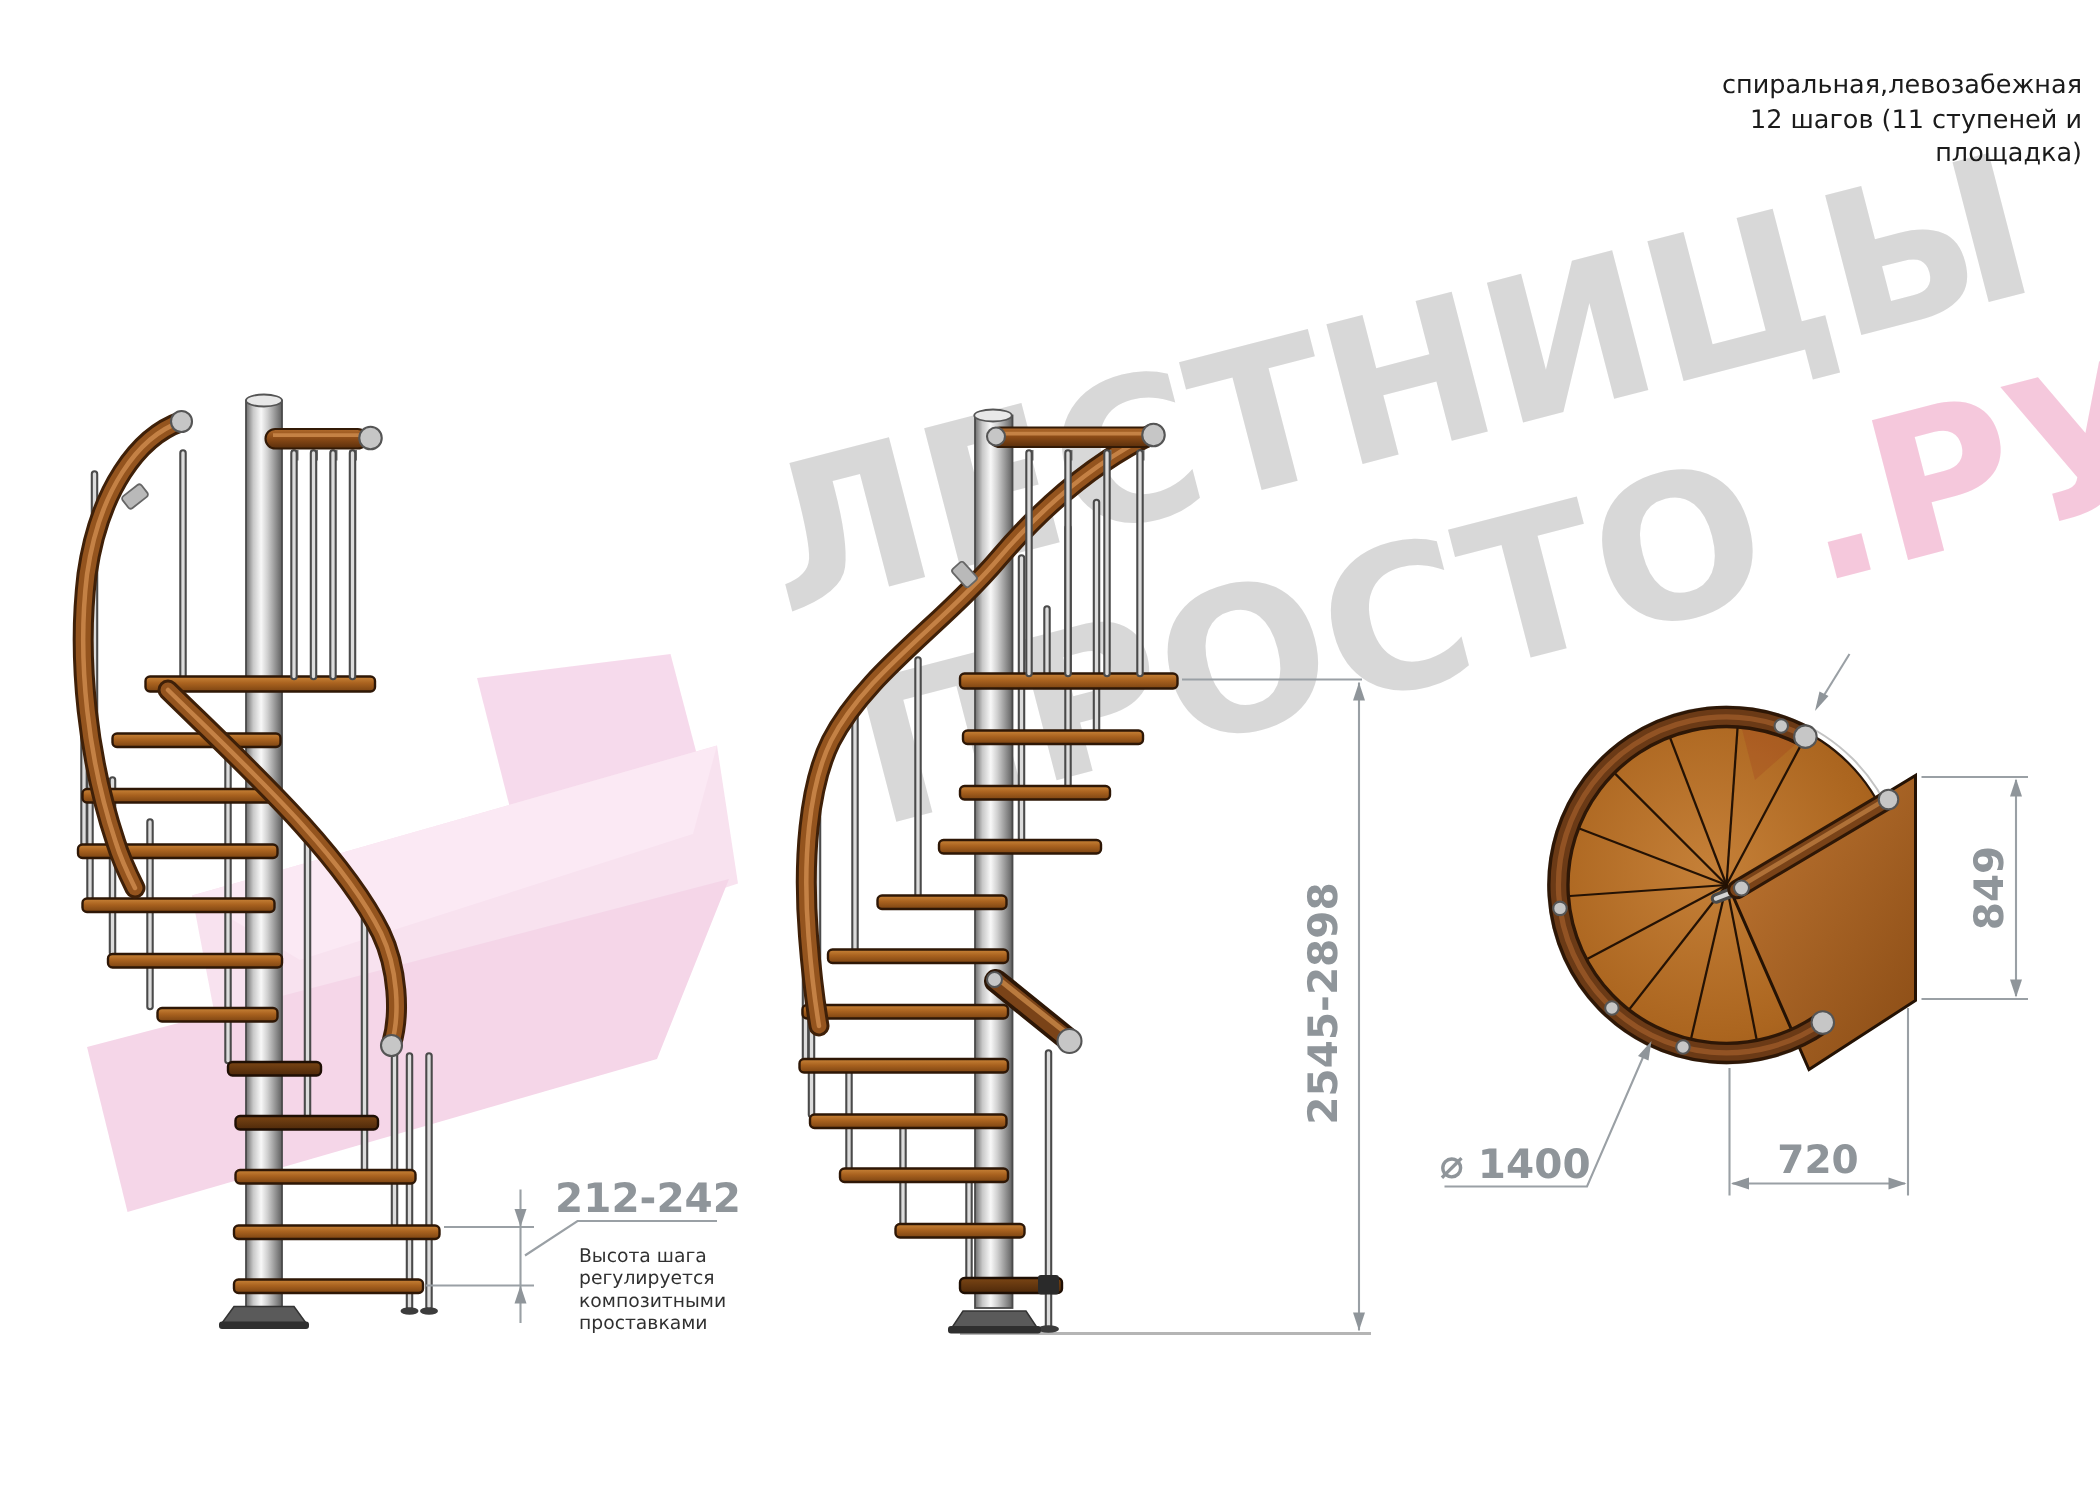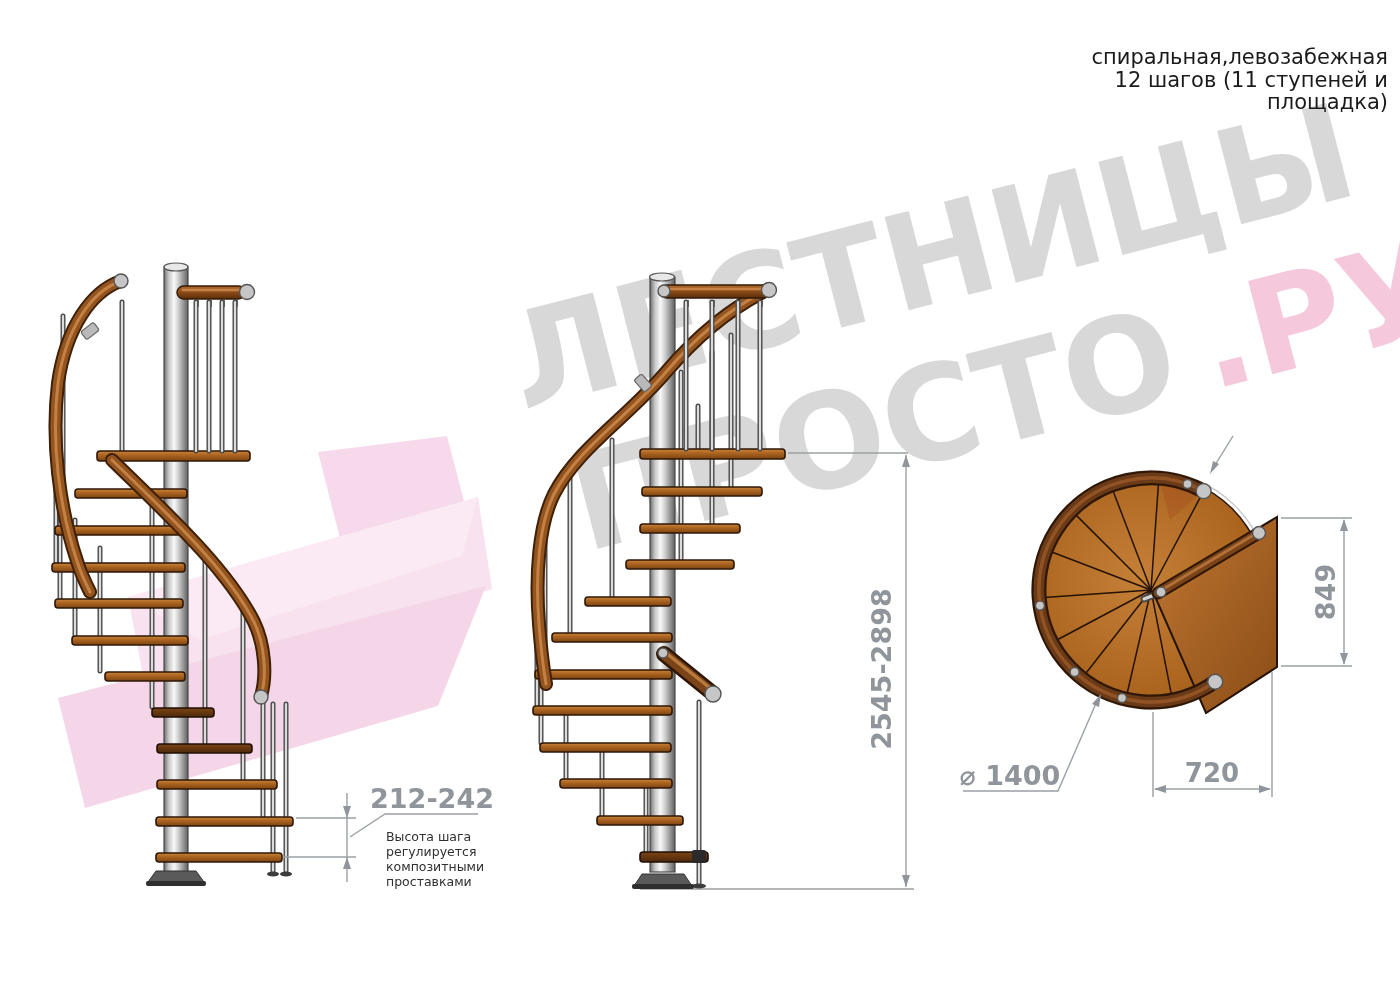--- a/index.html
+++ b/index.html
@@ -1,20 +1,20 @@
 <!DOCTYPE html>
 <html><head>
 <meta charset="utf-8">
 <style>
   html,body{margin:0;padding:0;background:#ffffff;}
   #canvas{position:relative;width:1400px;height:1000px;background:#ffffff;overflow:hidden;
           font-family:"DejaVu Sans",sans-serif;}
   
   #header{position:absolute;right:12px;top:46px;text-align:right;
-          font-size:21px;line-height:22.5px;color:#1b1b1b;}
+          font-size:17px;line-height:22.5px;color:#1b1b1b;}
   
   #watermark{position:absolute;left:492px;top:292px;transform:rotate(-14.5deg);
              transform-origin:0 0;font-weight:bold;font-size:132px;line-height:1.16;
              white-space:nowrap;color:rgba(178,178,178,0.50);letter-spacing:0;}
   #watermark .wm2{margin-left:26px;}
   #watermark .wm-pink{color:rgba(236,154,192,0.55);margin-left:28px;}
   
   svg{position:absolute;left:0;top:0;}
   .dim{stroke:#9aa0a5;stroke-width:1.4;fill:none;}
   .dimfill{fill:#8f959a;stroke:none;}

